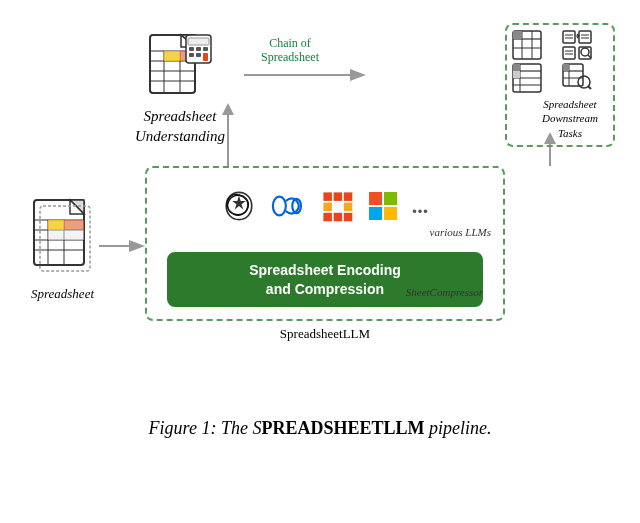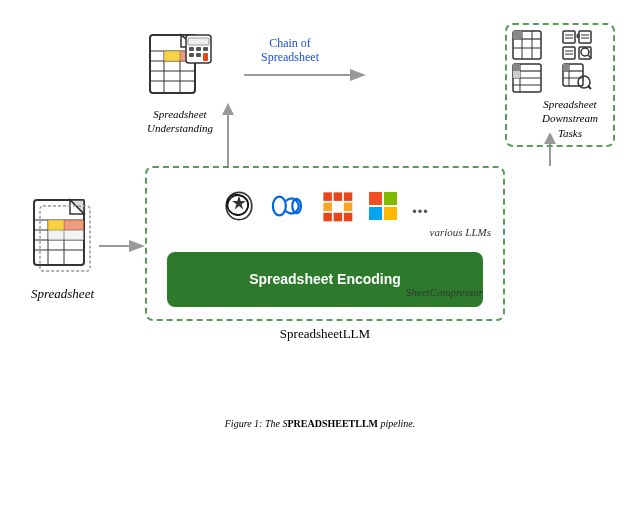--- a/index.html
+++ b/index.html
@@ -143,21 +143,21 @@
       text-align: center;
     }
 
     .understanding-icon {
       margin: 0 auto;
       width: 65px;
       height: 70px;
     }
 
     .understanding-label {
-      font-size: 11px;
+      font-size: 15px;
       font-style: italic;
       line-height: 1.3;
       margin-top: 4px;
     }
 
     
     .arrow-up-left {
       position: absolute;
       left: 198px;
       top: 85px;
@@ -176,21 +176,21 @@
       align-items: center;
     }
 
     .chain-label {
       position: absolute;
       left: 215px;
       top: 18px;
       width: 110px;
       text-align: center;
       font-size: 12px;
-      color: #1d4ed8;
+      color: #15803d;
       line-height: 1.2;
     }
 
     
     .downstream-box {
       position: absolute;
       right: 5px;
       top: 5px;
       width: 110px;
       border: 2px dashed #5a9a5a;
@@ -218,21 +218,21 @@
       position: absolute;
       right: 60px;
       top: 115px;
       width: 20px;
       height: 35px;
     }
 
     
     .caption {
       margin-top: 10px;
-      font-size: 10px;
+      font-size: 18px;
       text-align: center;
       font-family: 'Times New Roman', serif;
     }
 
     
     .openai-icon {
       width: 34px;
       height: 34px;
     }
 
@@ -345,20 +345,21 @@
       </svg>
 
       <span class="dots">...</span>
     </div>
 
     <div class="llm-label">various LLMs</div>
 
     <div class="encoding-box">
       <div class="encoding-box-text">
         <span>Spreadsheet Encoding</span><br>
+        <span>and Compression</span>
       </div>
     </div>
   </div>
 
   <div class="sheetcompressor-label">SheetCompressor</div>
 
   <div class="main-box-label">SpreadsheetLLM</div>
 
   <div class="arrow-up-left">
     <svg viewBox="0 0 20 65" xmlns="http://www.w3.org/2000/svg" width="20" height="65">

